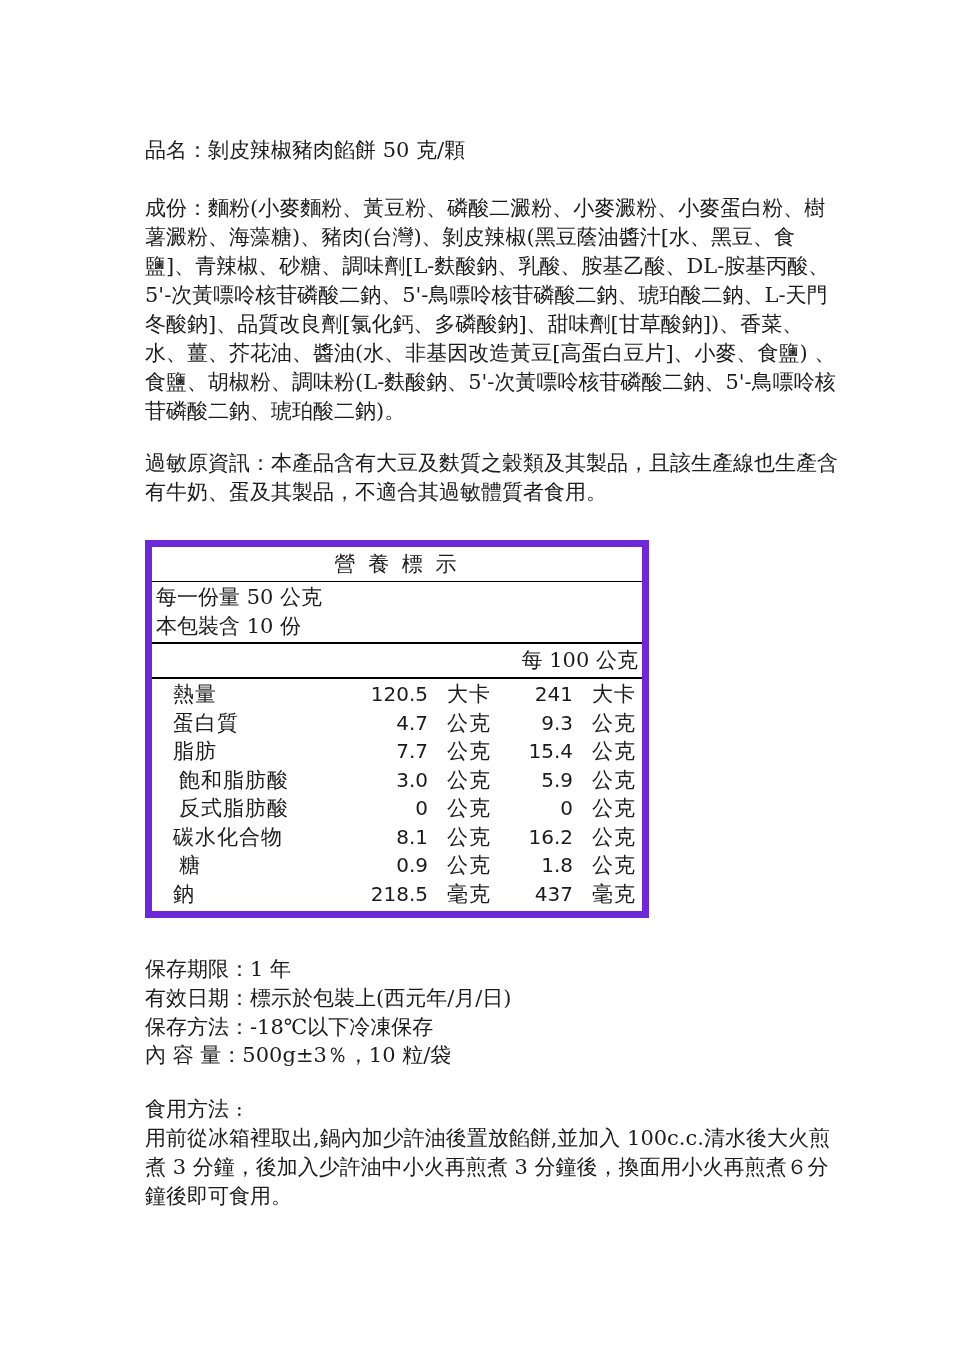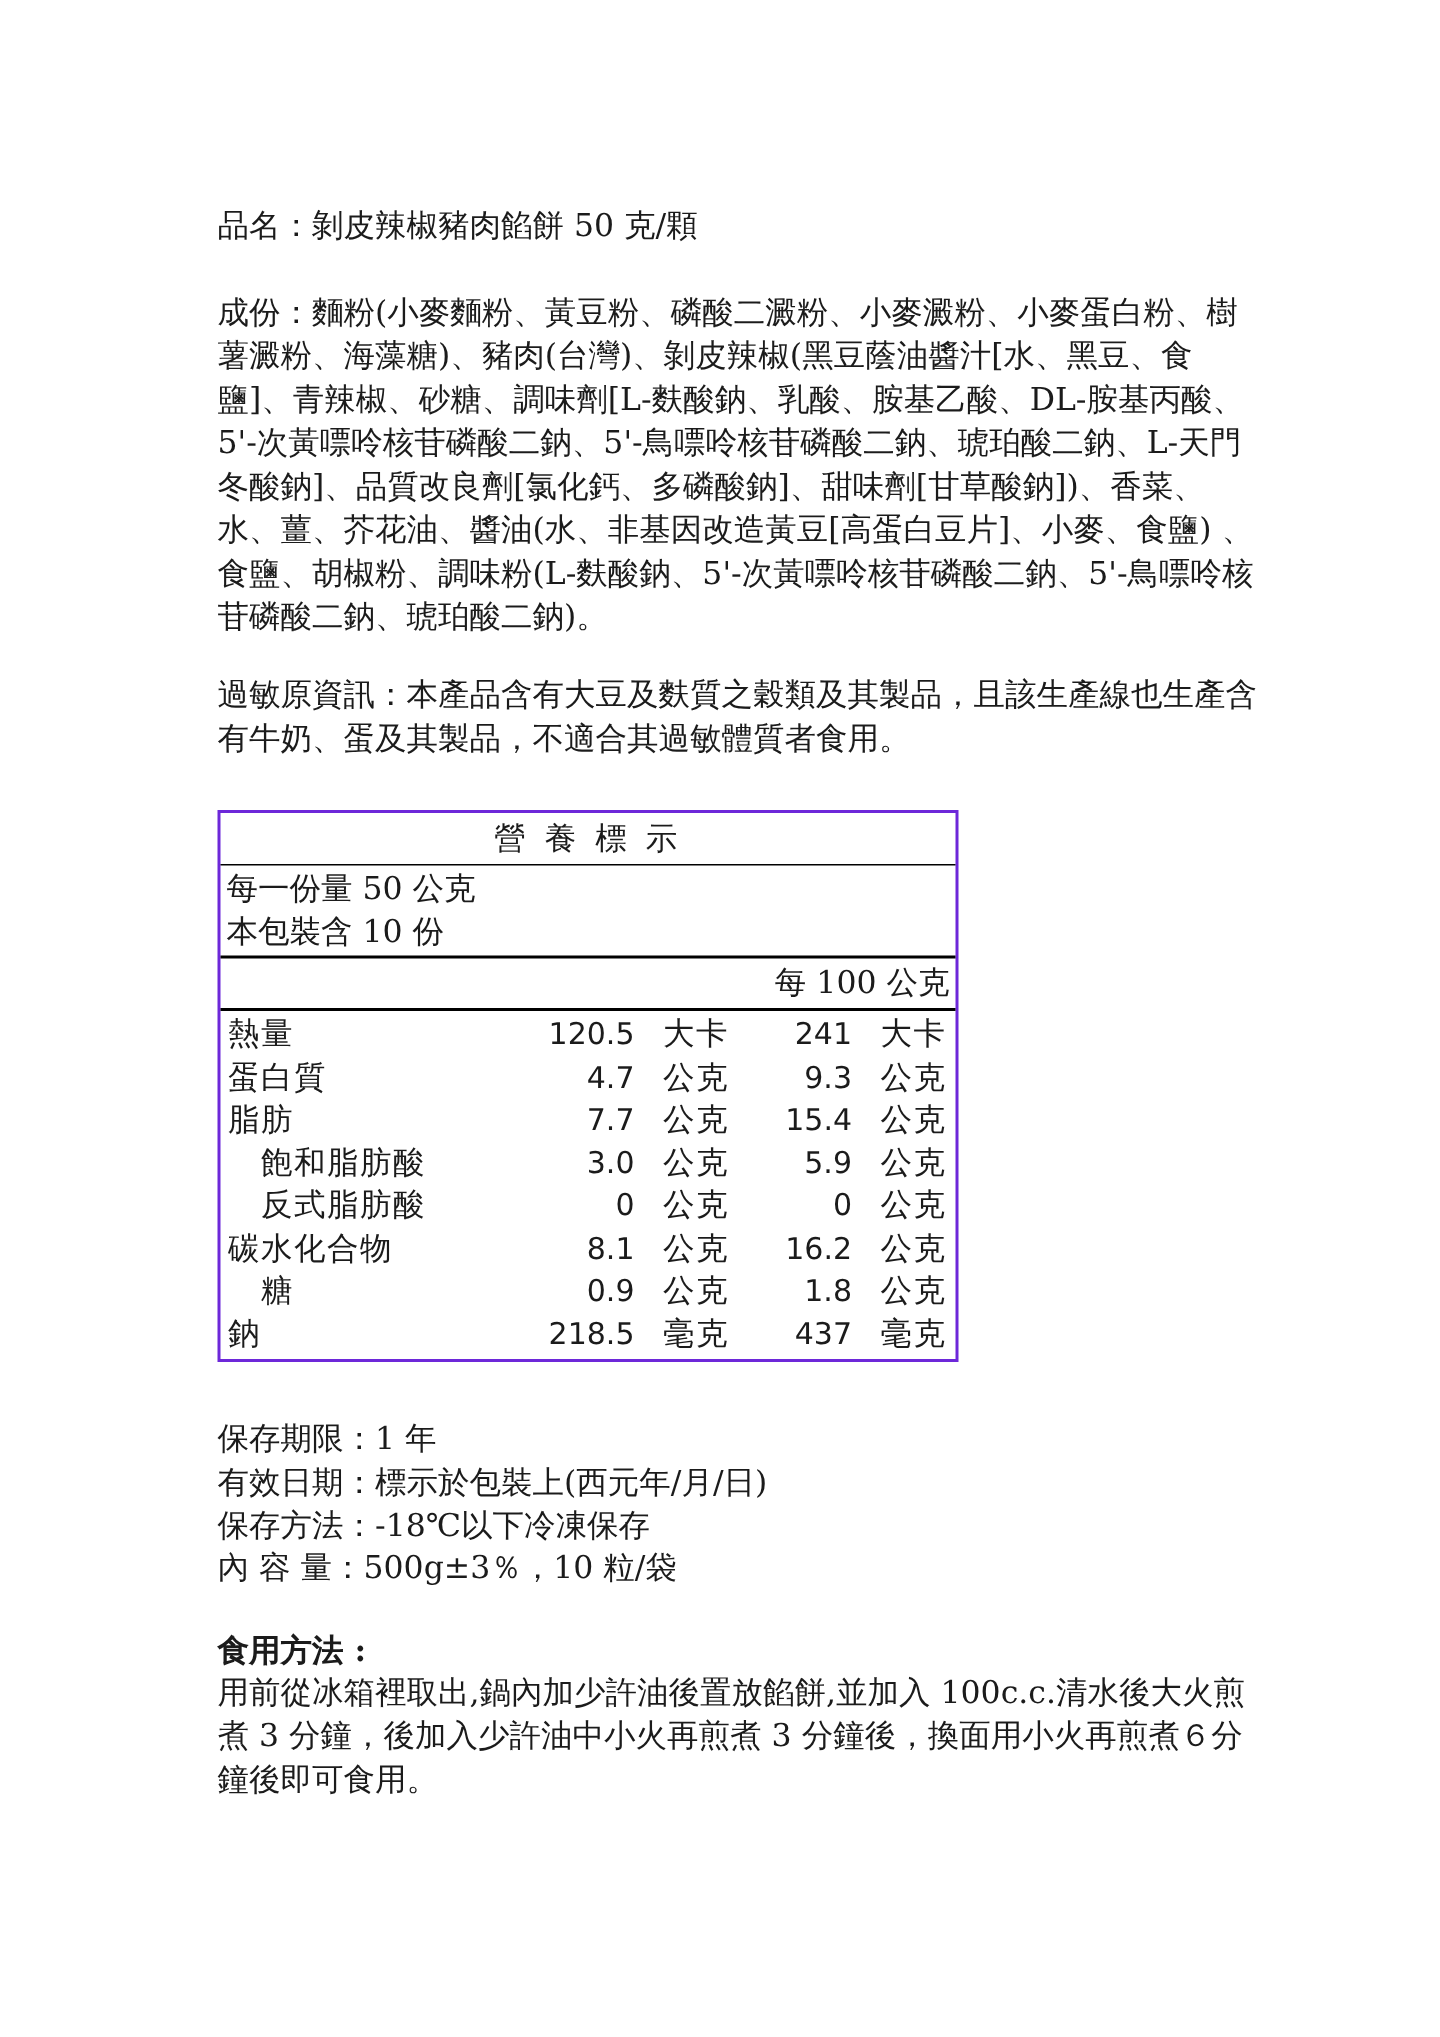--- a/index.html
+++ b/index.html
@@ -13,52 +13,52 @@
   .content { position:absolute; left:145px; top:136px; width:697px; }
 
   .tline, .para { font-size:21px; line-height:29px; margin:0; }
   .product-name { margin-bottom:29px; }
   .ingredients { margin-bottom:23px; }
   .allergen { margin-bottom:33px; }
 
   
   .ntable {
     width:490px;
-    border:2px solid #6d28d9;
+    border:7px solid #6d28d9;
     margin:11px 0 37px 0;
     font-size:21px;
   }
   .t-title {
     text-align:center;
     line-height:34px;
     letter-spacing:3px;
     border-bottom:1px solid #000;
   }
   .t-serving { border-bottom:2px solid #000; padding:1px 0 2px 4px; }
   .t-serving .sline { line-height:28.5px; }
 
   .grid-row { display:grid; grid-template-columns:1fr 90px 75px 70px 69px; }
   .t-head { border-bottom:2px solid #000; line-height:33px; }
   .t-head .h-spacer { grid-column:1/2; }
   .t-head .h-per-serving { grid-column:2/4; text-align:right; padding-right:18px; white-space:nowrap; }
   .t-head .h-per-100g { grid-column:4/6; text-align:right; padding-right:4px; white-space:nowrap; }
 
   .t-body { padding:1px 0 3px 0; }
   .t-body .grid-row { line-height:28.5px; }
-  .c-label { padding-left:5px; letter-spacing:1px; white-space:nowrap; }
+  .c-label { padding-left:21px; letter-spacing:1px; white-space:nowrap; }
   .grid-row.indent .c-label { padding-left:27px; }
   .c-val { text-align:right; white-space:nowrap; }
   .c-unit { padding-left:19px; letter-spacing:1px; white-space:nowrap; }
   .num { font-family:"DejaVu Sans","Liberation Sans",sans-serif; font-size:20px; }
 
   
   .details { margin:0 0 25px 0; }
   .details .tline { line-height:28.8px; }
 
-  .usage-heading { margin:0;font-weight:bold; }
+  .usage-heading { margin:0; }
   .usage-body { margin:0; }
 </style>
 </head>
 <body>
 
 <div class="page">
   <div class="content">
 
     <p class="tline product-name">品名：剝皮辣椒豬肉餡餅 50 克/顆</p>
 

